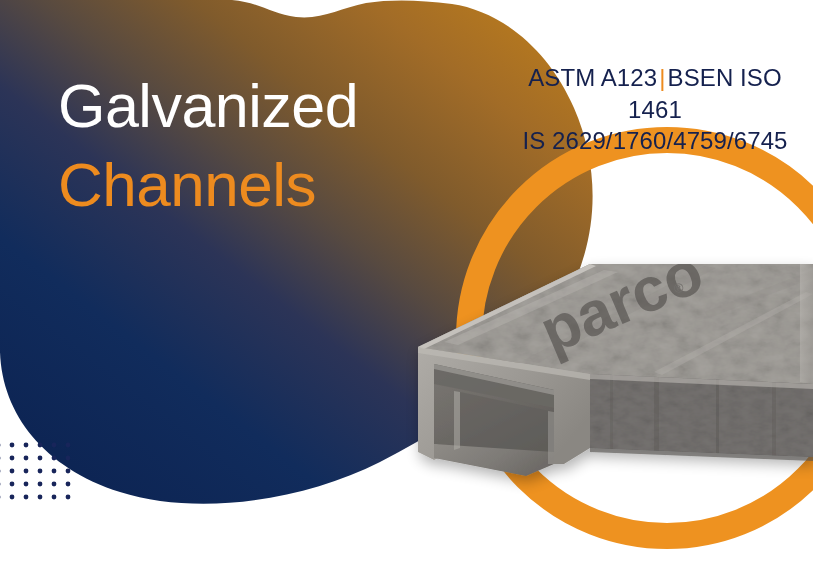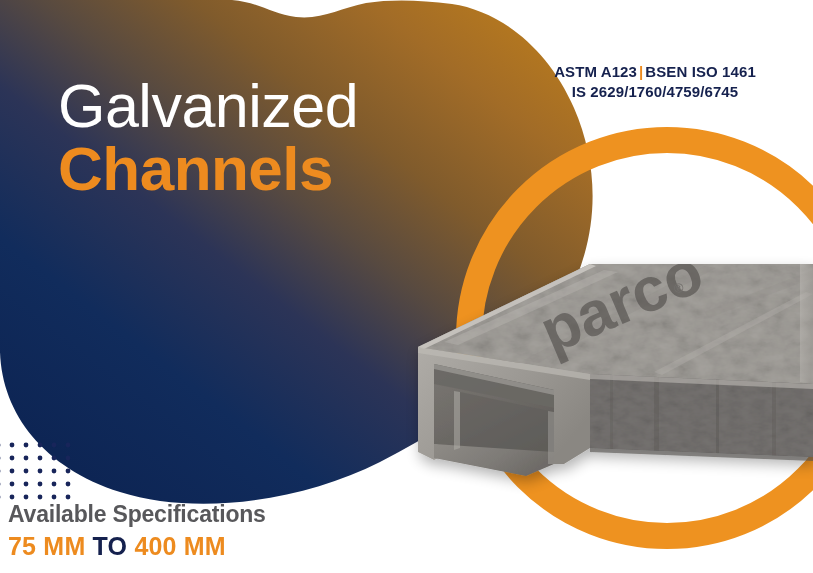--- a/index.html
+++ b/index.html
@@ -59,36 +59,36 @@
   .line-1, .line-2 {
     font-size: 61px;
     font-weight: 400;
     color: #ffffff;
   }
   .line-2 {
     margin-top: 20px;
   }
   .line-3 {
     font-size: 62px;
-    font-weight: 700;
+    font-weight: 400;
     color: #ED8B1F;
-    margin-top: 4px;
+    margin-top: 20px;
     letter-spacing: -1px;
   }
 
   
   .standards {
     position: absolute;
     left: 505px;
     top: 62px;
     width: 300px;
     text-align: center;
     color: #15214E;
-    font-size: 15px;
-    font-weight: 700;
+    font-size: 24px;
+    font-weight: 400;
     line-height: 1.32;
     letter-spacing: 0.1px;
   }
   .standards .sep {
     color: #ED8B1F;
     padding: 0 2px;
   }
 
   
   .product {
@@ -328,22 +328,14 @@
     <span class="line line-3">Channels</span>
   </div>
 
   <div class="standards">
     <div>
       <span>ASTM A123</span><span class="sep">|</span><span>BSEN ISO 1461</span>
     </div>
     <div>IS 2629/1760/4759/6745</div>
   </div>
 
-  <div class="specs">
-    <div class="specs-title">Available Specifications</div>
-    <div class="specs-range">
-      <span>75 MM</span>
-      <span class="to">TO</span>
-      <span>400 MM</span>
-    </div>
-  </div>
 
 </div>
 
 </body></html>

